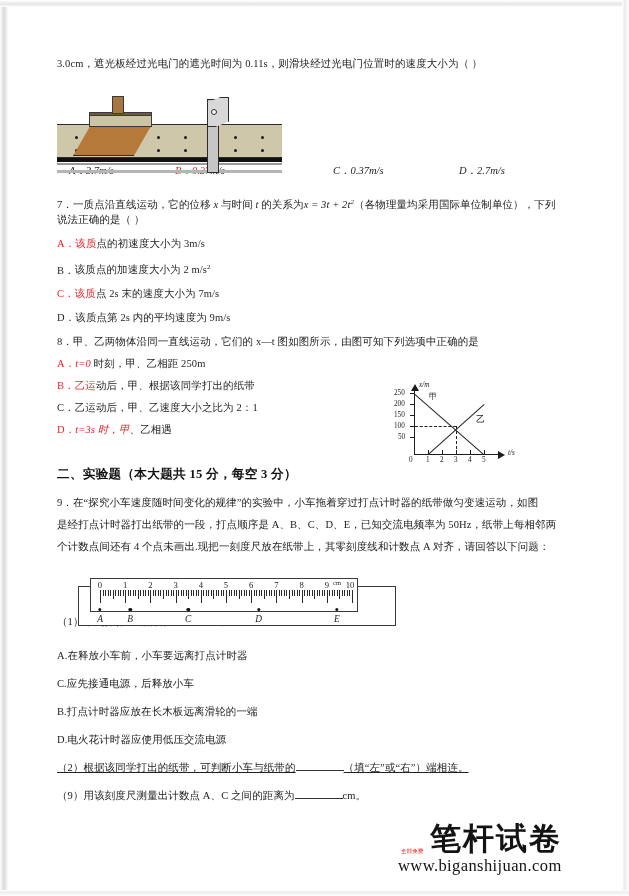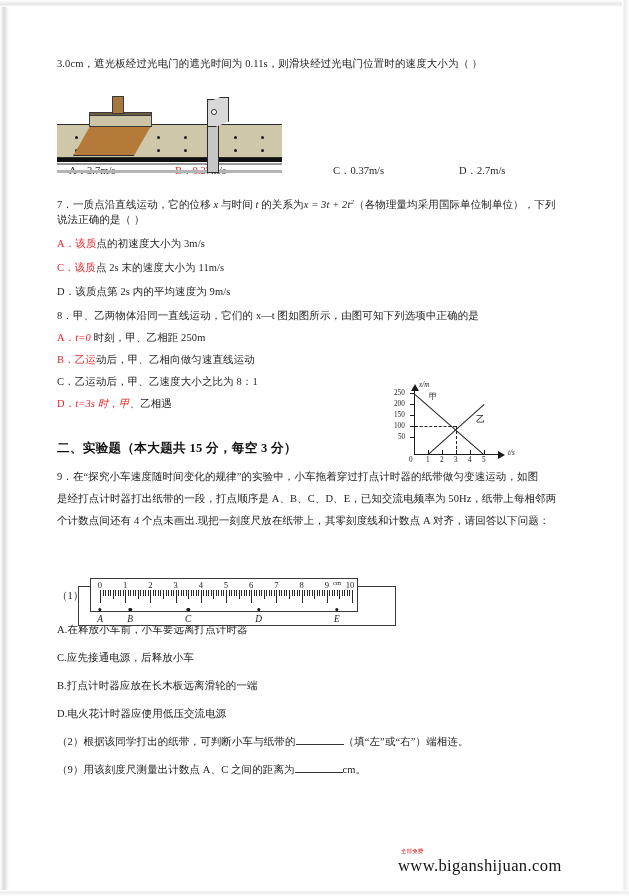--- a/index.html
+++ b/index.html
@@ -27,21 +27,21 @@
   .content { position:absolute; left:57px; top:56px; width:518px; }
 
   .ln { font-size:10.5px; line-height:15px; letter-spacing:0.1px; color:#222; }
   .ln-q { margin-top:16px; }
   .red { color:#e8242a; }
   .blk { color:#1f1f1f; }
   .it { font-style:italic; }
   .sup { font-size:7px; vertical-align:super; }
   .mono-math { font-family:"Liberation Serif",serif; font-style:italic; }
 
-  .opts-row { display:flex; margin-top:9px; font-size:10.5px; }
+  .opts-row { display:flex; margin-top:9px; font-size:10.5px;font-style:italic; }
   .opt-cell { }
   .opt-a { width:118px; padding-left:12px; }
   .opt-b { width:158px; }
   .opt-c { width:126px; }
   .opt-d { width:100px; }
 
   
   .fig-track { position:absolute; left:57px; top:92px; width:225px; height:82px; }
 
   .track-beam {
@@ -162,39 +162,42 @@
 
     <div class="ln ln-q">
       <span>7．</span><span>一质点沿直线运动，它的位移 </span><span class="it">x</span><span> 与时间 </span><span class="it">t</span><span> 的关系为</span><span class="mono-math"><span class="it">x</span> = 3<span class="it">t</span> + 2<span class="it">t</span><span class="sup">2</span></span><span>（各物理量均采用国际单位制单位），下列</span>
     </div>
     <div class="ln">说法正确的是（     ）</div>
 
     <div class="ln" style="margin-top:9px;">
       <span class="red">A．</span><span class="red">该质</span><span class="blk">点的初速度大小为 3m/s</span>
     </div>
     <div class="ln" style="margin-top:9px;">
-      <span class="red">C．</span><span class="red">该质</span><span class="blk">点 2s 末的速度大小为 11m/s</span>
+      <span class="blk">B．</span><span class="blk">该质点的加速度大小为 2 m/s<span class="sup">2</span></span>
+    </div>
+    <div class="ln" style="margin-top:9px;">
+      <span class="red">C．</span><span class="red">该质</span><span class="blk">点 2s 末的速度大小为 7m/s</span>
     </div>
     <div class="ln" style="margin-top:9px;">
       <span class="blk">D．</span><span class="blk">该质点第 2s 内的平均速度为 9m/s</span>
     </div>
 
     <div class="ln" style="margin-top:9px;">
       <span>8．</span><span>甲、乙两物体沿同一直线运动，它们的 x—t 图如图所示，由图可知下列选项中正确的是</span>
     </div>
 
     <div style="width:318px;">
       <div class="ln" style="margin-top:7px;">
         <span class="red">A．</span><span class="red it">t=0</span><span class="blk"> 时刻，甲、乙相距 250m</span>
       </div>
       <div class="ln" style="margin-top:7px;">
-        <span class="red">B．</span><span class="red">乙运</span><span class="blk">动后，甲、乙相向做匀速直线运动</span>
+        <span class="red">B．</span><span class="red">乙运</span><span class="blk">动后，甲、根据该同学打出的纸带</span>
       </div>
       <div class="ln" style="margin-top:7px;">
-        <span class="blk">C．</span><span class="blk">乙运动后，甲、乙速度大小之比为 8：1</span>
+        <span class="blk">C．</span><span class="blk">乙运动后，甲、乙速度大小之比为 2：1</span>
       </div>
       <div class="ln" style="margin-top:7px;">
         <span class="red">D．</span><span class="red it">t=3s 时，甲</span><span class="blk">、乙相遇</span>
       </div>
     </div>
 
     <div class="sec-head" style="margin-top:29px;">二、实验题（本大题共 15 分，每空 3 分）</div>
 
     <div class="ln" style="margin-top:12px;">
       <span>9．</span><span>在“探究小车速度随时间变化的规律”的实验中，小车拖着穿过打点计时器的纸带做匀变速运动，如图</span>
@@ -206,21 +209,21 @@
 
     <div class="ln" style="margin-top:2px;">
       <span>（1）下列操作正确的有</span><span class="blank-u"></span><span>。</span>
     </div>
 
     <div class="ln" style="margin-top:19px;">A.在释放小车前，小车要远离打点计时器</div>
     <div class="ln" style="margin-top:13px;">C.应先接通电源，后释放小车</div>
     <div class="ln" style="margin-top:13px;">B.打点计时器应放在长木板远离滑轮的一端</div>
     <div class="ln" style="margin-top:13px;">D.电火花计时器应使用低压交流电源</div>
 
-    <div class="ln" style="margin-top:13px;">
+    <div class="ln" style="margin-top:13px;text-decoration:underline;">
       <span>（2）根据该同学打出的纸带，可判断小车与纸带的</span><span class="blank-u-s"></span><span>（填“左”或“右”）端相连。</span>
     </div>
 
     <div class="ln" style="margin-top:13px;">
       <span>（9）用该刻度尺测量出计数点 A、C 之间的距离为</span><span class="blank-u-s"></span><span>cm。</span>
     </div>
 
   </div>
 
   <div class="fig-track">
@@ -429,17 +432,18 @@
         <div class="pt-dot" style="left: 110.2px; top: 30px;"></div>
         <div class="pt-lbl" style="left: 110.2px; top: 36px;">C</div>
         <div class="pt-dot" style="left: 180.76px; top: 30px;"></div>
         <div class="pt-lbl" style="left: 180.76px; top: 36px;">D</div>
         <div class="pt-dot" style="left: 258.88px; top: 30px;"></div>
         <div class="pt-lbl" style="left: 258.88px; top: 36px;">E</div>
       </div>
   </div>
 
   <div class="wm">
+    <div class="wm-cn">笔杆试卷</div>
     <div class="wm-free">全部免费</div>
     <div class="wm-url">www.biganshijuan.com</div>
   </div>
 
 </div>
 
 </body></html>

